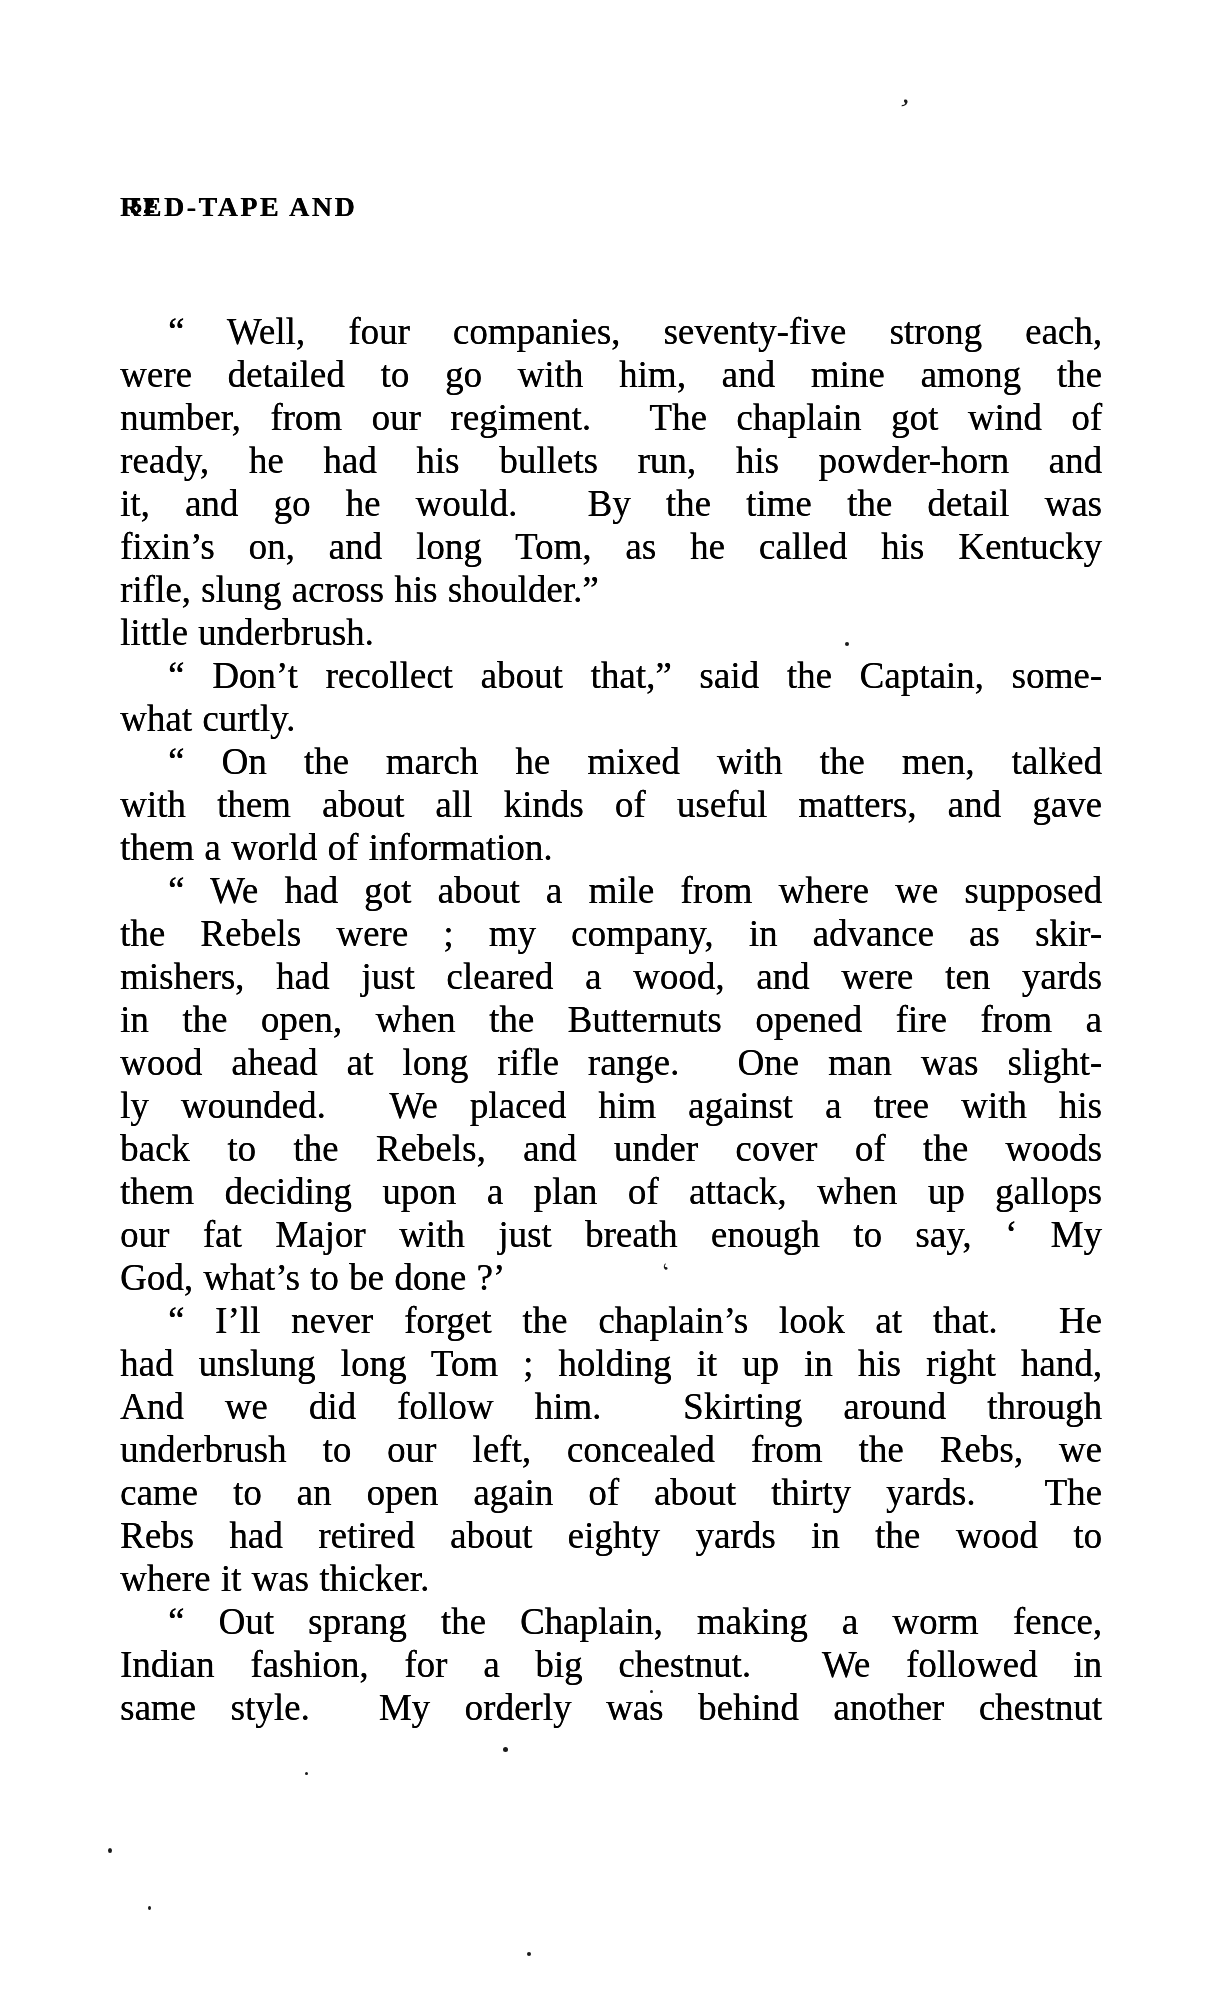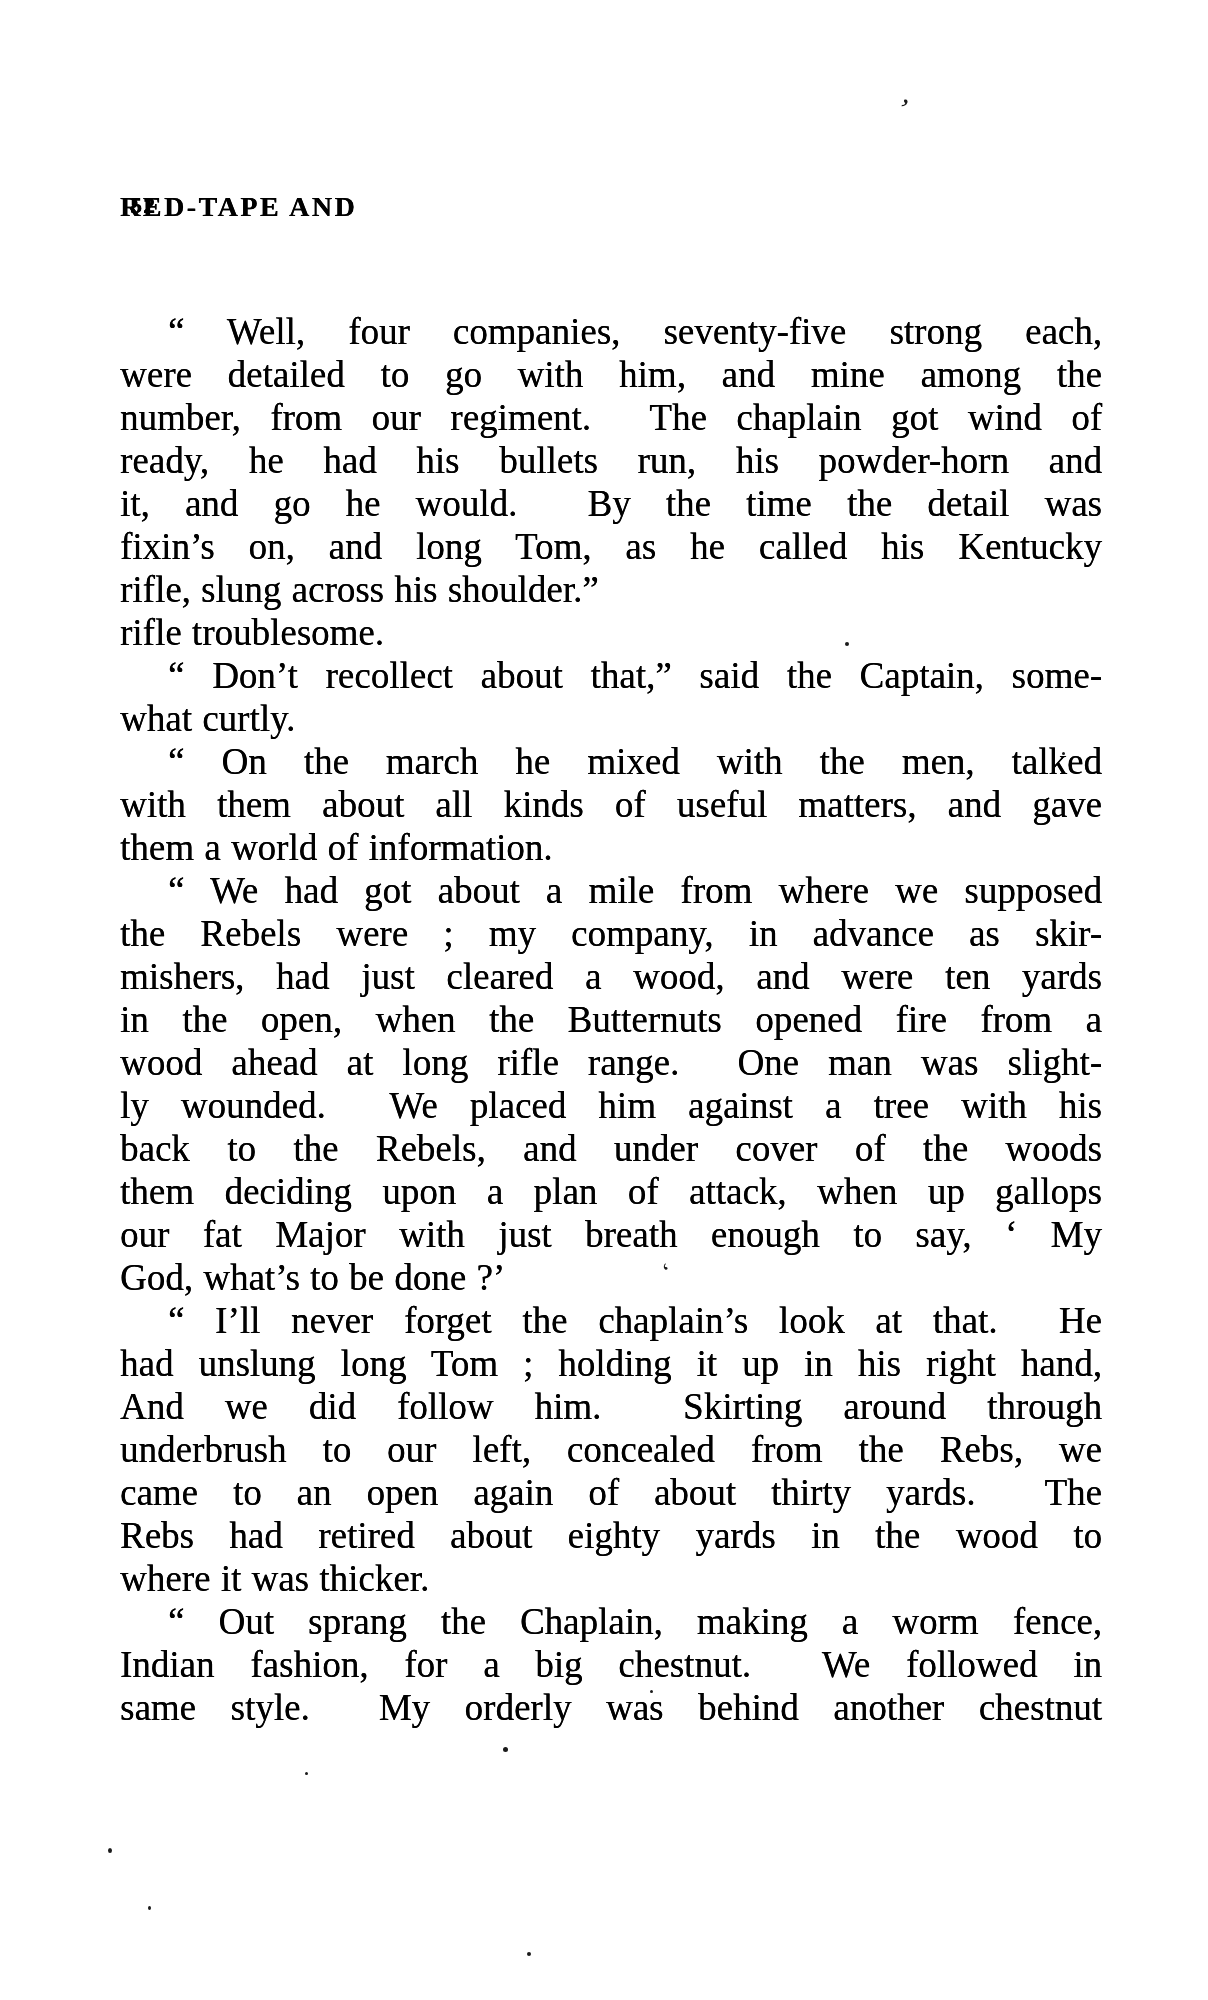--- a/index.html
+++ b/index.html
@@ -56,21 +56,21 @@
   </div>
 
   <div class="text-block">
       <div class="line j ind">“ Well, four companies, seventy-five strong each,</div>
       <div class="line j">were detailed to go with him, and mine among the</div>
       <div class="line j">number, from our regiment.&nbsp; The chaplain got wind of</div>
       <div class="line j">ready, he had his bullets run, his powder-horn and</div>
       <div class="line j">it, and go he would.&nbsp; By the time the detail was</div>
       <div class="line j">fixin’s on, and long Tom, as he called his Kentucky</div>
       <div class="line">rifle, slung across his shoulder.”</div>
-      <div class="line">rifle troublesome.</div>
+      <div class="line">little underbrush.</div>
       <div class="line j ind">“ Don’t recollect about that,” said the Captain, some-</div>
       <div class="line">what curtly.</div>
       <div class="line j ind">“ On the march he mixed with the men, talked</div>
       <div class="line j">with them about all kinds of useful matters, and gave</div>
       <div class="line">them a world of information.</div>
       <div class="line j ind">“ We had got about a mile from where we supposed</div>
       <div class="line j">the Rebels were ; my company, in advance as skir-</div>
       <div class="line j">mishers, had just cleared a wood, and were ten yards</div>
       <div class="line j">in the open, when the Butternuts opened fire from a</div>
       <div class="line j">wood ahead at long rifle range.&nbsp; One man was slight-</div>

